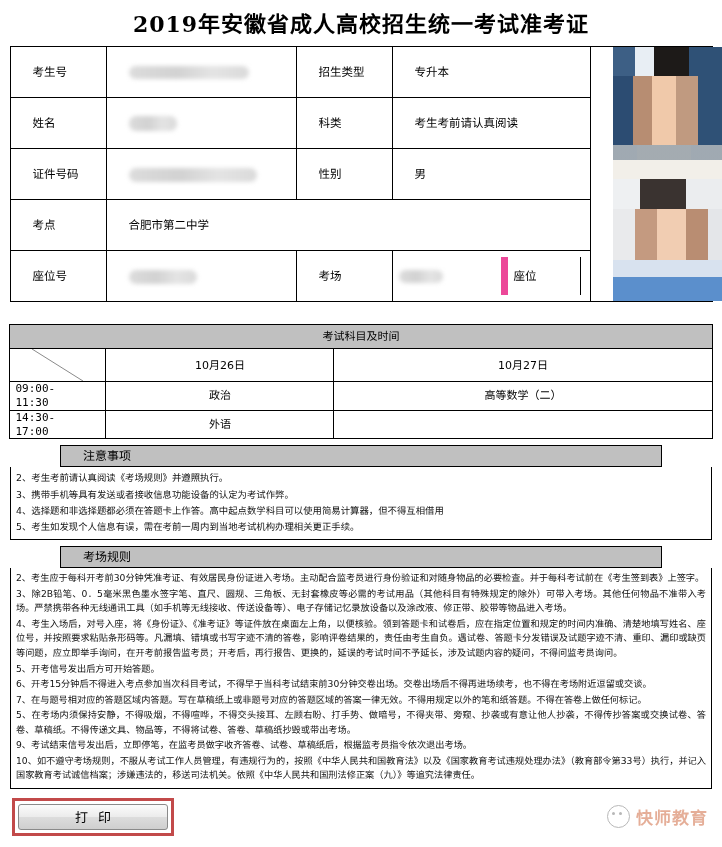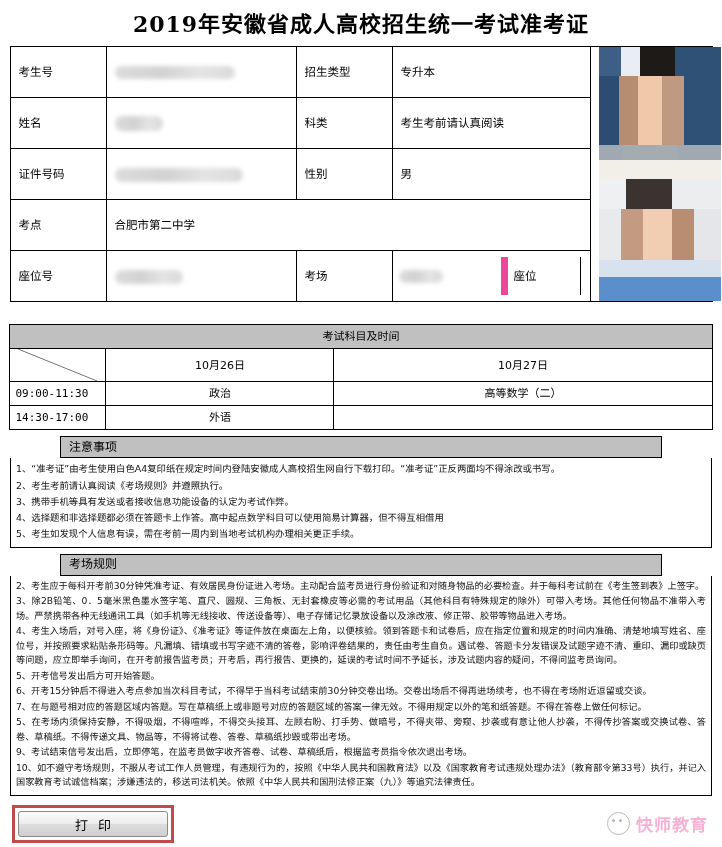--- a/index.html
+++ b/index.html
@@ -31,21 +31,21 @@
   
   .grid {
     border-collapse: collapse;
     table-layout: fixed;
     width: 602px;
     margin: 0 auto;
     font-size: 11px;
   }
   .grid td, .grid th {
     border: 1px solid #000000;
-    padding: 0 8px;
+    padding: 0 22px;
     vertical-align: middle;
     font-weight: normal;
     text-align: left;
     line-height: 1.25;
   }
 
   
   .info-table { width: 702px; }
   .info-table td {
     height: 38px;
@@ -264,21 +264,21 @@
     border-radius: 50%;
     background: #555555;
     top: 6px;
   }
   .wm-logo::before { left: 4px; }
   .wm-logo::after  { left: 11px; }
   .wm-text {
     font-family: "DejaVu Sans", "Liberation Sans", sans-serif;
     font-size: 17px;
     font-weight: bold;
-    color: #ec4899;
+    color: #c2410c;
     letter-spacing: 1px;
   }
 </style>
 </head>
 <body>
 
 <div class="page-title">2019年安徽省成人高校招生统一考试准考证</div>
 
 <table class="grid info-table">
   <colgroup>
@@ -386,21 +386,20 @@
 <div style="height:6px"></div>
 <table class="grid">
   <tbody>
       <tr>
         <td class="bar">注意事项</td>
       </tr>
 </tbody>
   </table>
 <div class="block">
   <div class="block-body">
-    <p class="rule-line">1、“准考证”由考生使用白色A4复印纸在规定时间内登陆安徽成人高校招生网自行下载打印。“准考证”正反两面均不得涂改或书写。</p>
     <p class="rule-line">2、考生考前请认真阅读《考场规则》并遵照执行。</p>
     <p class="rule-line">3、携带手机等具有发送或者接收信息功能设备的认定为考试作弊。</p>
     <p class="rule-line">4、选择题和非选择题都必须在答题卡上作答。高中起点数学科目可以使用简易计算器，但不得互相借用</p>
     <p class="rule-line">5、考生如发现个人信息有误，需在考前一周内到当地考试机构办理相关更正手续。</p>
   </div>
 </div>
 
 <div style="height:6px"></div>
 <table class="grid">
   <tbody>

